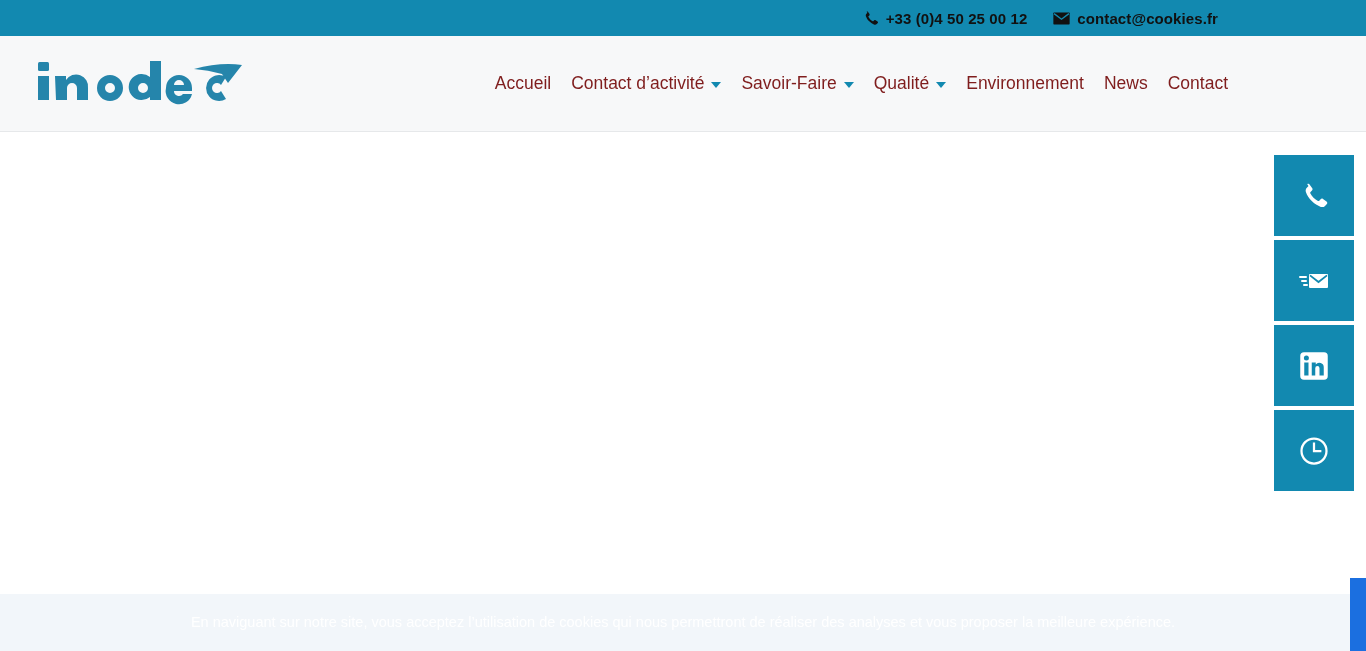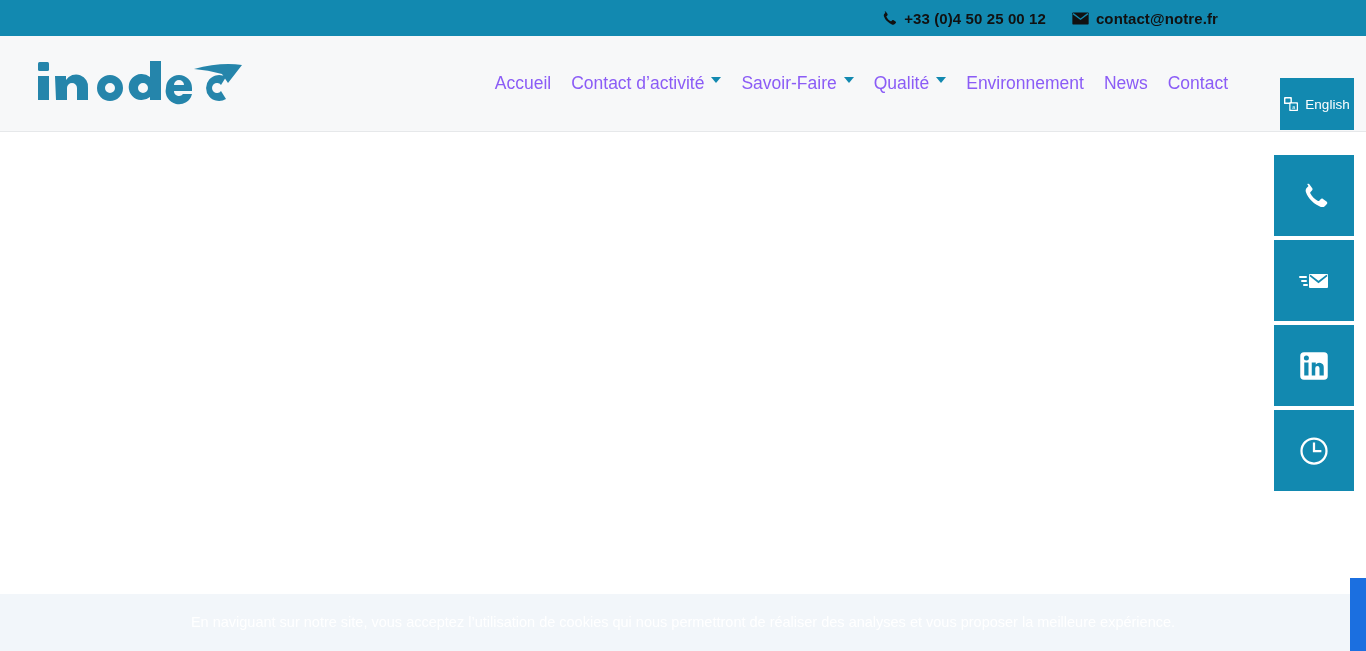--- a/index.html
+++ b/index.html
@@ -70,23 +70,23 @@
     position: absolute;
     right: 128px;
     top: 0;
     height: 96px;
     display: flex;
     align-items: center;
     gap: 0;
   }
   .nav-item {
     display: flex;
-    align-items: flex-start;
+    align-items: center;
     gap: 7px;
-    color: #8b5cf6;
+    color: #7f1d1d;
     font-size: 17.5px;
     font-weight: 400;
     text-decoration: none;
     padding: 0 10px;
     white-space: nowrap;
     cursor: pointer;
     line-height: 1;
   }
   .nav-item.active { font-weight: 400; }
   .caret {
@@ -198,21 +198,21 @@
         <path fill="#111111" d="M6.6 2.6c.6-.5 1.5-.4 2 .3l2 2.8c.4.6.3 1.4-.2 1.9l-1.2 1.1c-.3.3-.4.7-.2 1 .6 1.3 1.5 2.5 2.6 3.6 1.1 1.1 2.3 2 3.6 2.6.4.2.8.1 1-.2l1.1-1.2c.5-.5 1.3-.6 1.9-.2l2.8 2c.7.5.8 1.4.3 2l-1.5 1.6c-.8.9-2.1 1.2-3.3.8-2.6-.9-5.1-2.5-7.3-4.7C8 13.8 6.4 11.3 5.5 8.7c-.4-1.2-.1-2.5.8-3.3l1.3-1.4z"></path>
       </svg>
       <span>+33 (0)4 50 25 00 12</span>
     </a>
 
     <a class="topbar-item" href="#">
       <svg class="topbar-ico" viewBox="0 0 24 18" aria-hidden="true">
         <rect x="0.5" y="0.5" width="23" height="17" rx="1" fill="#111111"></rect>
         <path d="M1.5 2.2 L12 10 L22.5 2.2" fill="none" stroke="#1289b0" stroke-width="2"></path>
       </svg>
-      <span>contact@notre.fr</span>
+      <span>contact@cookies.fr</span>
     </a>
 
   </div>
 
   <div class="header">
 
     <a href="#" class="logo" aria-label="inodec">
       <svg viewBox="0 0 212 56" width="212" height="56">
         <g fill="#2585ab">
 
@@ -262,30 +262,20 @@
       <a class="nav-item" href="#">
         <span>News</span>
       </a>
 
       <a class="nav-item active" href="#">
         <span>Contact</span>
       </a>
 
     </nav>
 
-    <button class="lang-btn">
-      <svg class="lang-ico" viewBox="0 0 16 16" aria-hidden="true">
-        <rect x="0" y="0" width="9" height="8" rx="1" fill="#ffffff"></rect>
-        <rect x="1.6" y="1.6" width="5.8" height="4.8" rx="0.6" fill="#1289b0"></rect>
-        <rect x="6" y="6" width="10" height="10" rx="1" fill="#ffffff"></rect>
-        <rect x="7.4" y="7.4" width="7.2" height="7.2" rx="0.6" fill="#1289b0"></rect>
-        <text x="11" y="13.4" font-size="6" fill="#ffffff" text-anchor="middle" font-family="Liberation Sans, sans-serif">a</text>
-      </svg>
-      <span class="lang-label">English</span>
-    </button>
 
   </div>
 
   <div class="main">
     <span></span>
   </div>
 
   <div class="rail">
 
     <button class="rail-btn">

